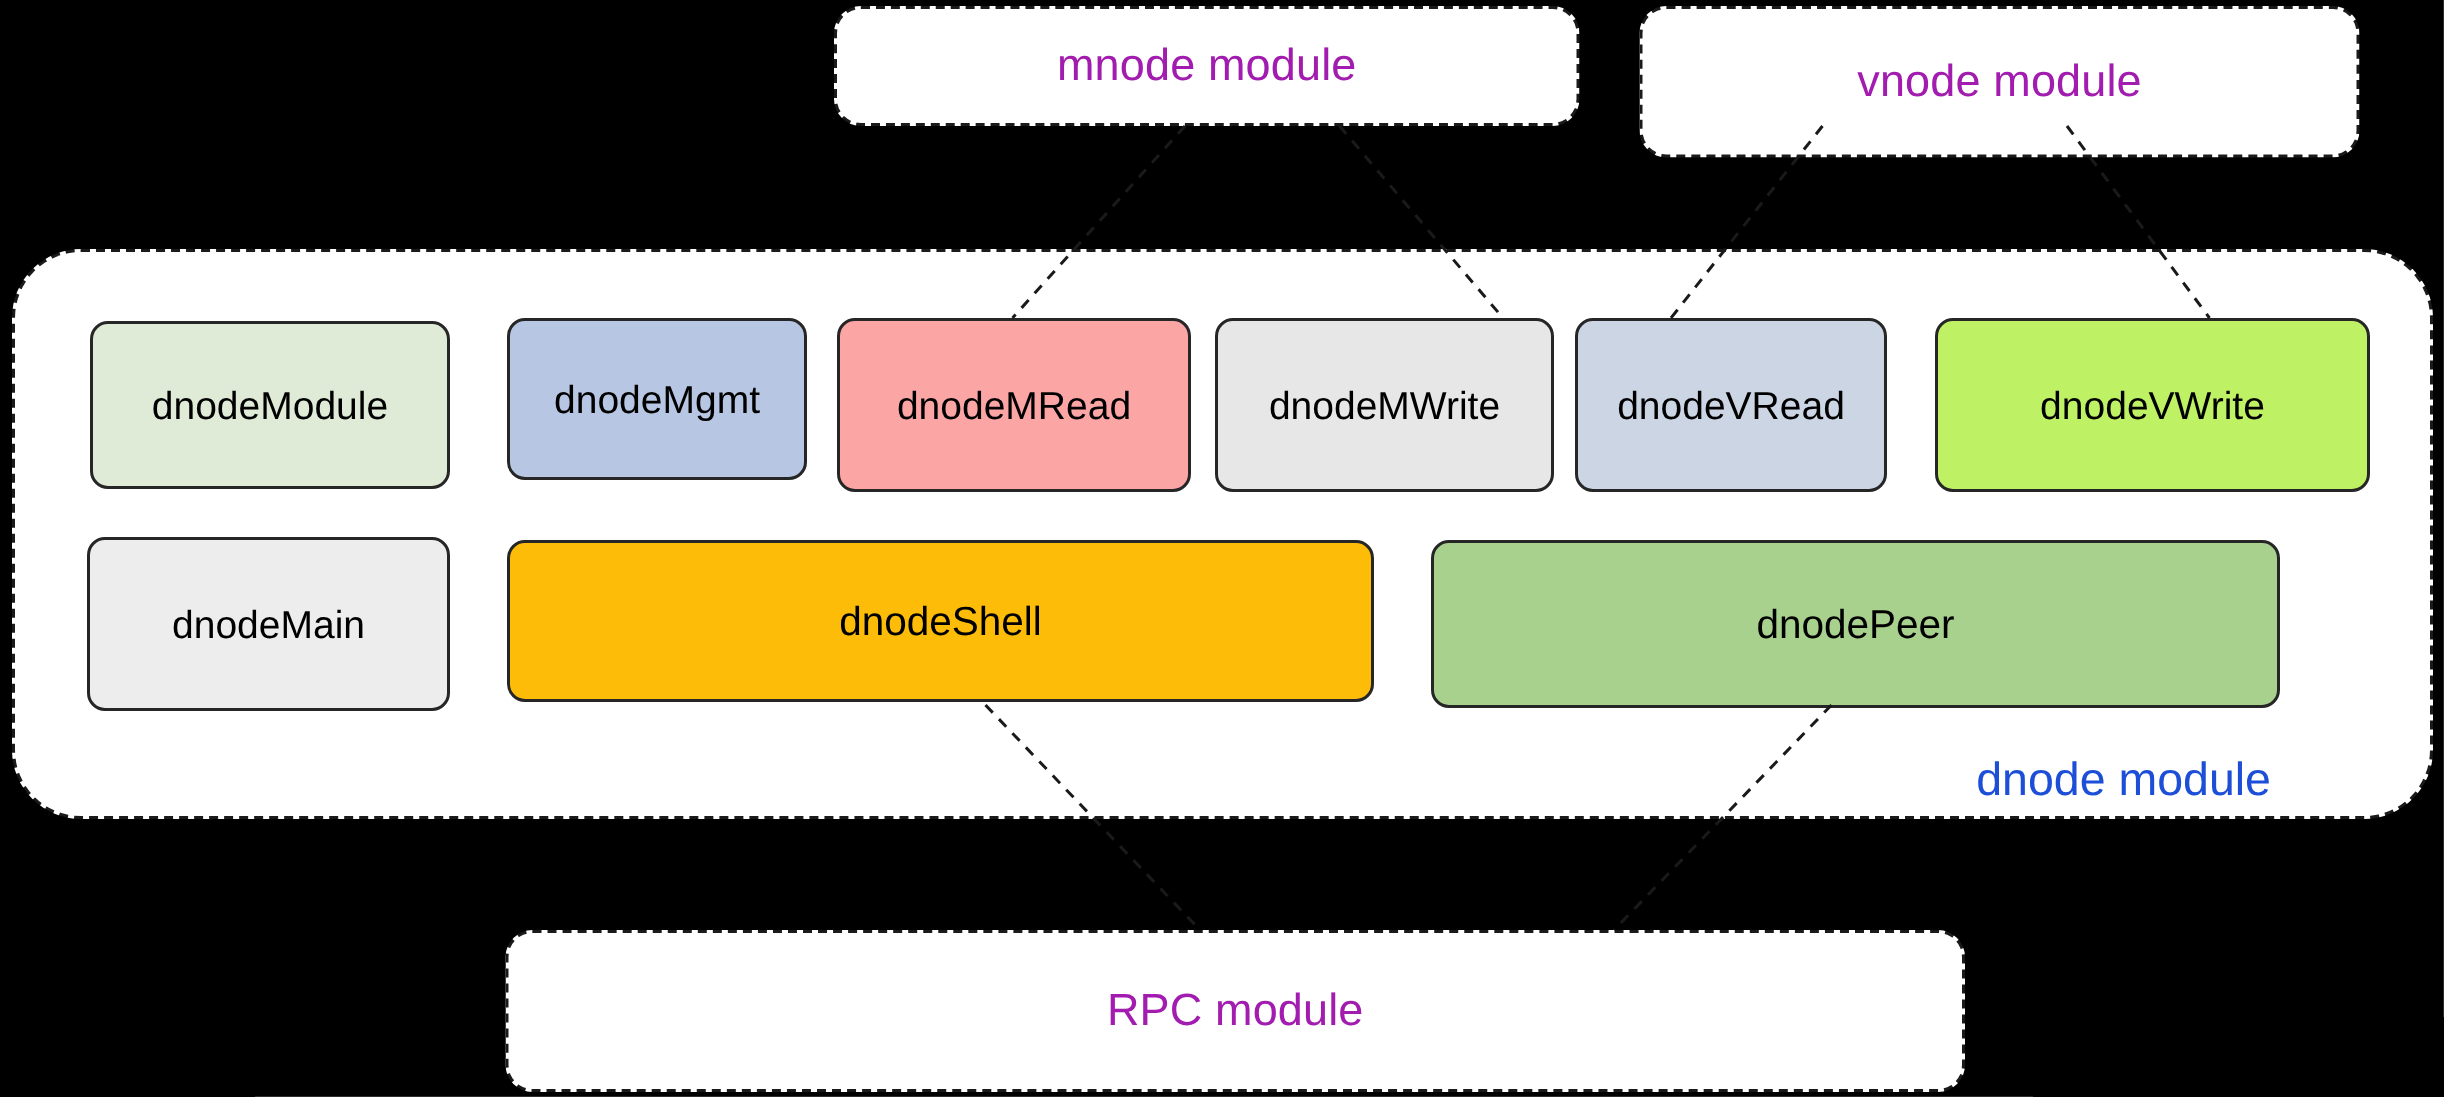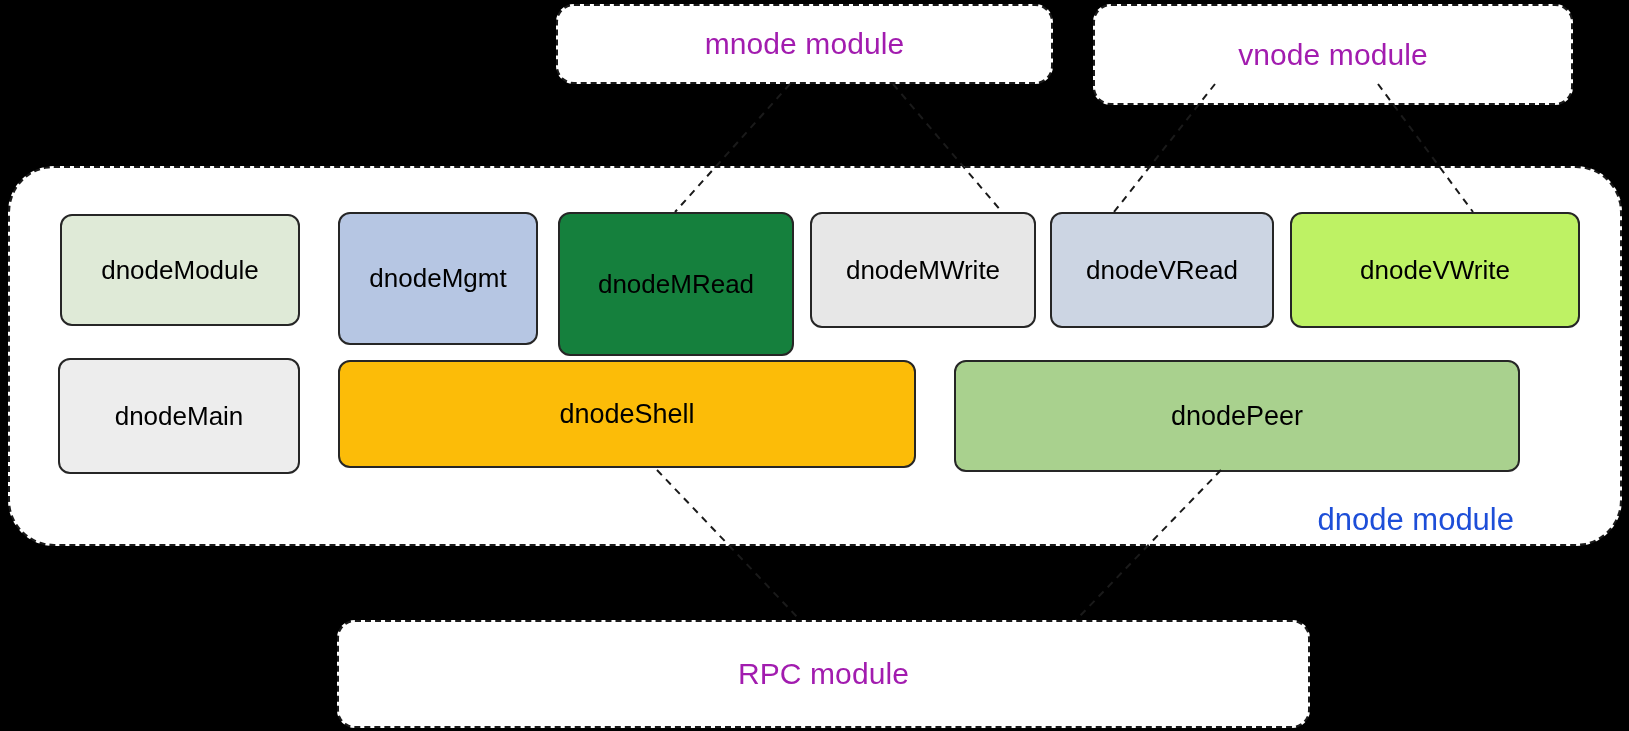--- a/index.html
+++ b/index.html
@@ -101,33 +101,33 @@
   <div class="module-box" id="vnode-module">
     <span class="module-label">vnode module</span>
   </div>
 
   <div id="dnode-module">
 
     <div class="node-box" style="left:50px; top:46px; width:240px; height:112px; background:#dfead7;">
       <span>dnodeModule</span>
     </div>
 
-    <div class="node-box" style="left:328px; top:44px; width:200px; height:133px; background:#b6c6e3;">
+    <div class="node-box" style="left:328px; top:44px; width:200px; height:108px; background:#b6c6e3;">
       <span>dnodeMgmt</span>
     </div>
 
-    <div class="node-box" style="left:548px; top:44px; width:236px; height:144px; background:#15803d;">
+    <div class="node-box" style="left:548px; top:44px; width:236px; height:116px; background:#fca5a5;">
       <span>dnodeMRead</span>
     </div>
 
     <div class="node-box" style="left:800px; top:44px; width:226px; height:116px; background:#e7e7e7;">
       <span>dnodeMWrite</span>
     </div>
 
-    <div class="node-box" style="left:1040px; top:44px; width:224px; height:116px; background:#ccd5e3;">
+    <div class="node-box" style="left:1040px; top:44px; width:208px; height:116px; background:#ccd5e3;">
       <span>dnodeVRead</span>
     </div>
 
     <div class="node-box" style="left:1280px; top:44px; width:290px; height:116px; background:#bef264;">
       <span>dnodeVWrite</span>
     </div>
 
     <div class="node-box" style="left:48px; top:190px; width:242px; height:116px; background:#ededed;">
       <span>dnodeMain</span>
     </div>

